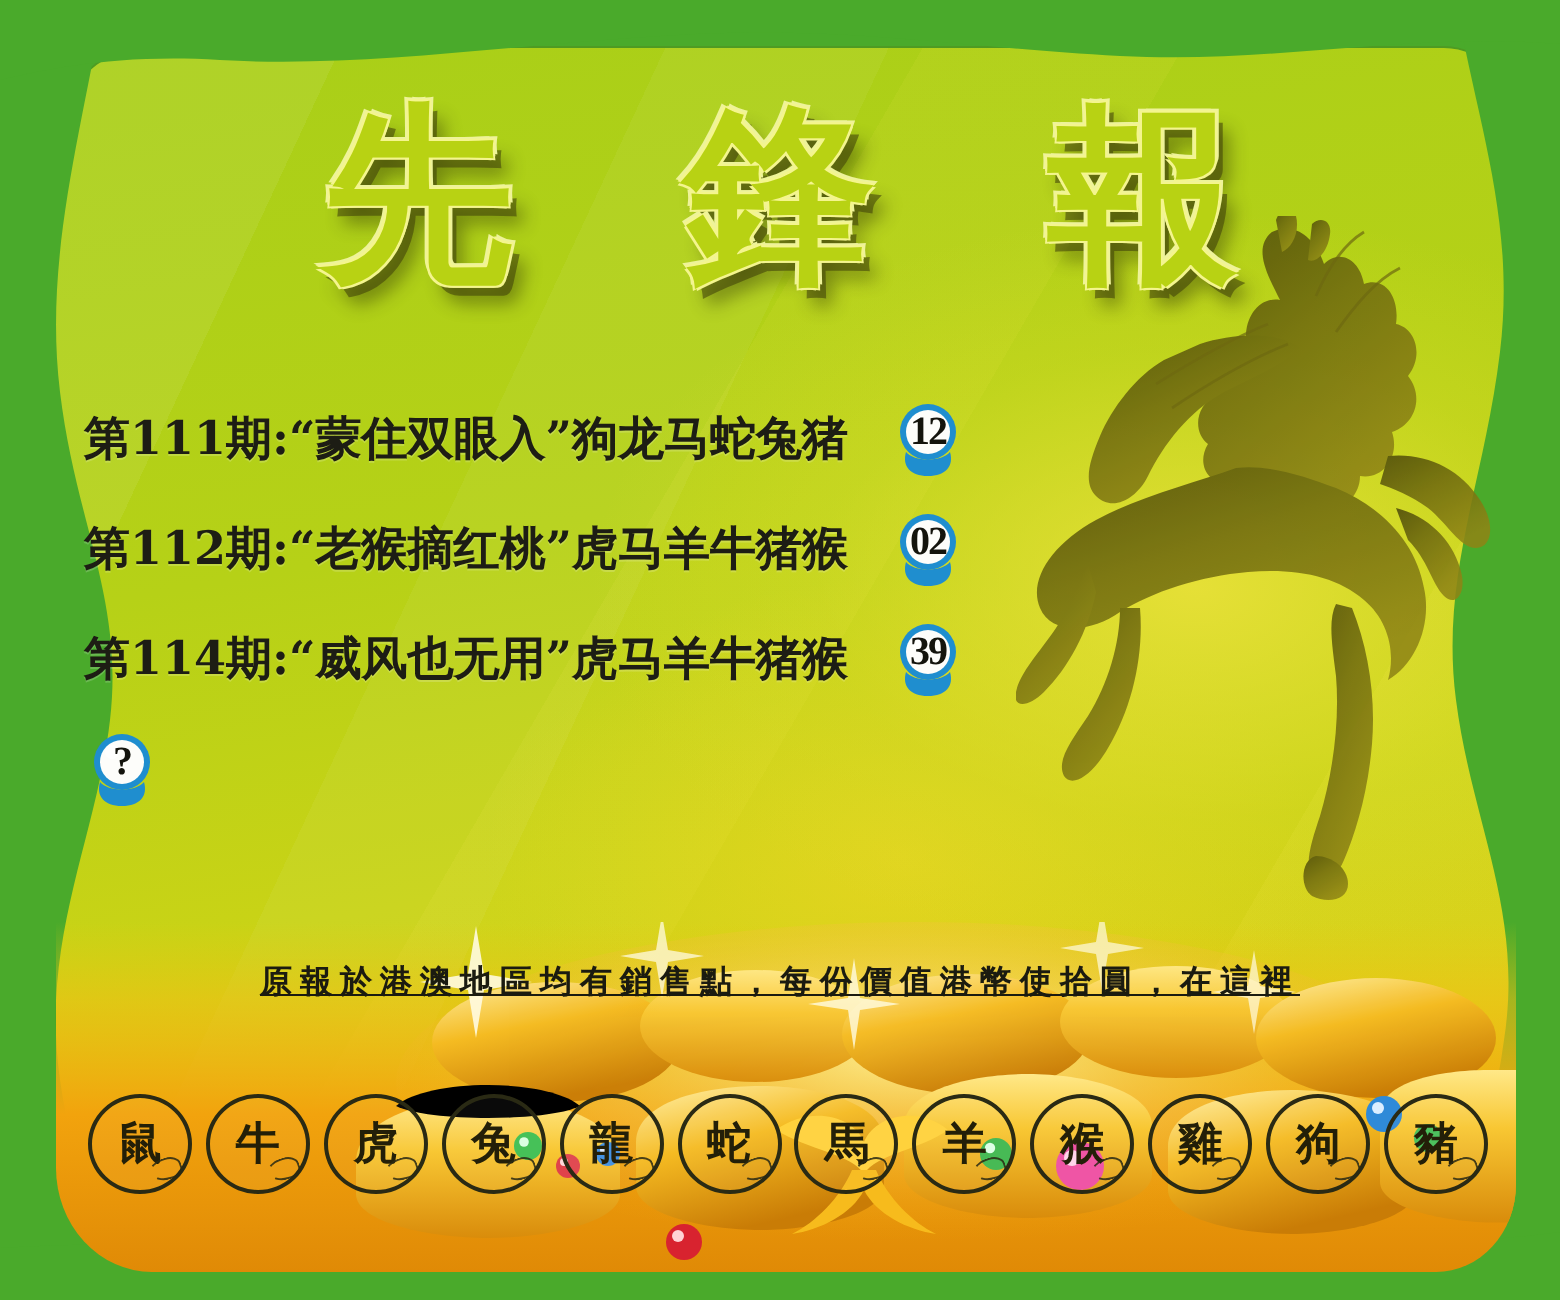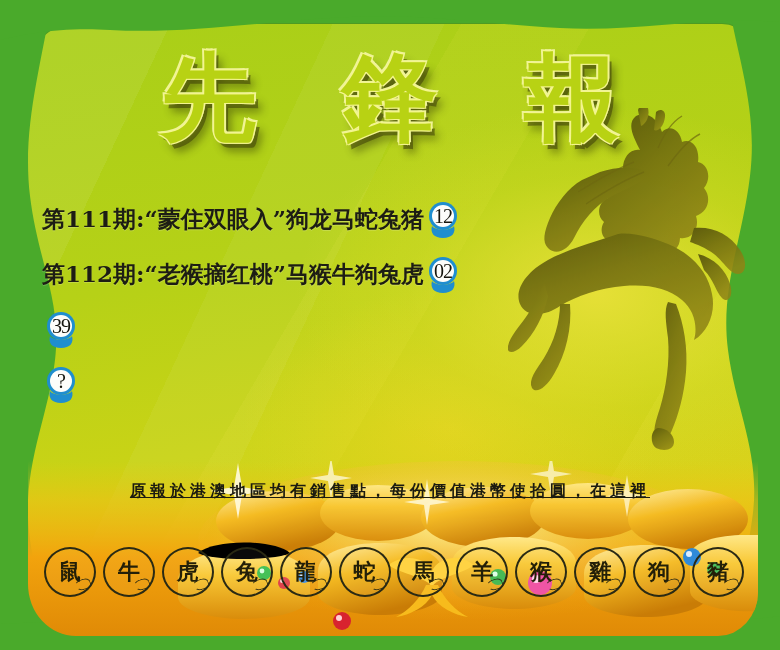--- a/index.html
+++ b/index.html
@@ -73,39 +73,39 @@
     position:absolute;right:22px;top:108px;width:250px;height:360px;
     z-index:2;opacity:.95;pointer-events:none;
   }
 
   
   .lines{
     position:absolute;left:0;top:192px;width:780px;z-index:5;
   }
   .line{
     position:relative;height:55px;padding-left:42px;
-    display:flex;align-items:center;
+    display:flex;align-items:center;gap:21px;
   }
   .line-text{
     font-family:"DejaVu Serif","Liberation Serif",serif;
     font-size:23px;font-weight:bold;color:#1d1d14;
     white-space:nowrap;letter-spacing:0px;
     text-shadow:0 1px 0 rgba(255,255,255,.18);
   }
   .ball{
     position:relative;display:inline-block;
     width:34px;height:38px;margin-left:2px;vertical-align:middle;
     flex:0 0 auto;
   }
   .ball svg{display:block;}
   .ball .num{
     position:absolute;left:0;top:2px;width:34px;height:28px;
     display:flex;align-items:center;justify-content:center;
     font-family:"Liberation Serif","DejaVu Serif",serif;
-    font-size:20px;font-weight:normal;color:#14140d;letter-spacing:-1px;
+    font-size:20px;font-weight:bold;color:#14140d;letter-spacing:-1px;
   }
 
   
   .treasure{
     position:absolute;left:28px;right:22px;bottom:14px;height:175px;
     border-radius:0 0 40px 48px / 0 0 44px 52px;
     overflow:hidden;z-index:3;
   }
   .treasure-img{position:absolute;inset:0;}
 
@@ -296,34 +296,35 @@
           <circle cx="17" cy="15" r="14" fill="#1f8ecf"></circle>
           <path d="M6,25 C4,32 8,37 17,37 C26,37 30,32 28,25 C24,30 10,30 6,25 Z" fill="#1f8ecf"></path>
           <circle cx="17" cy="15" r="11" fill="#fdfdfa"></circle>
           <circle cx="12" cy="10" r="3.6" fill="#ffffff" opacity=".8"></circle>
         </svg>
         <span class="num">12</span>
       </span>
     </div>
 
     <div class="line">
-      <span class="line-text">第112期:“老猴摘红桃”马猴牛狗兔虎</span>
+      <span class="line-text">第112期:“老猴摘红桃”虎马羊牛猪猴</span>
       <span class="ball">
         <svg viewBox="0 0 34 38">
           <circle cx="17" cy="15" r="14" fill="#1f8ecf"></circle>
           <path d="M6,25 C4,32 8,37 17,37 C26,37 30,32 28,25 C24,30 10,30 6,25 Z" fill="#1f8ecf"></path>
           <circle cx="17" cy="15" r="11" fill="#fdfdfa"></circle>
           <circle cx="12" cy="10" r="3.6" fill="#ffffff" opacity=".8"></circle>
         </svg>
         <span class="num">02</span>
       </span>
     </div>
 
 
     <div class="line">
+      <span class="line-text">第114期:“威风也无用”虎马羊牛猪猴</span>
       <span class="ball">
         <svg viewBox="0 0 34 38">
           <circle cx="17" cy="15" r="14" fill="#1f8ecf"></circle>
           <path d="M6,25 C4,32 8,37 17,37 C26,37 30,32 28,25 C24,30 10,30 6,25 Z" fill="#1f8ecf"></path>
           <circle cx="17" cy="15" r="11" fill="#fdfdfa"></circle>
           <circle cx="12" cy="10" r="3.6" fill="#ffffff" opacity=".8"></circle>
         </svg>
         <span class="num">39</span>
       </span>
     </div>

